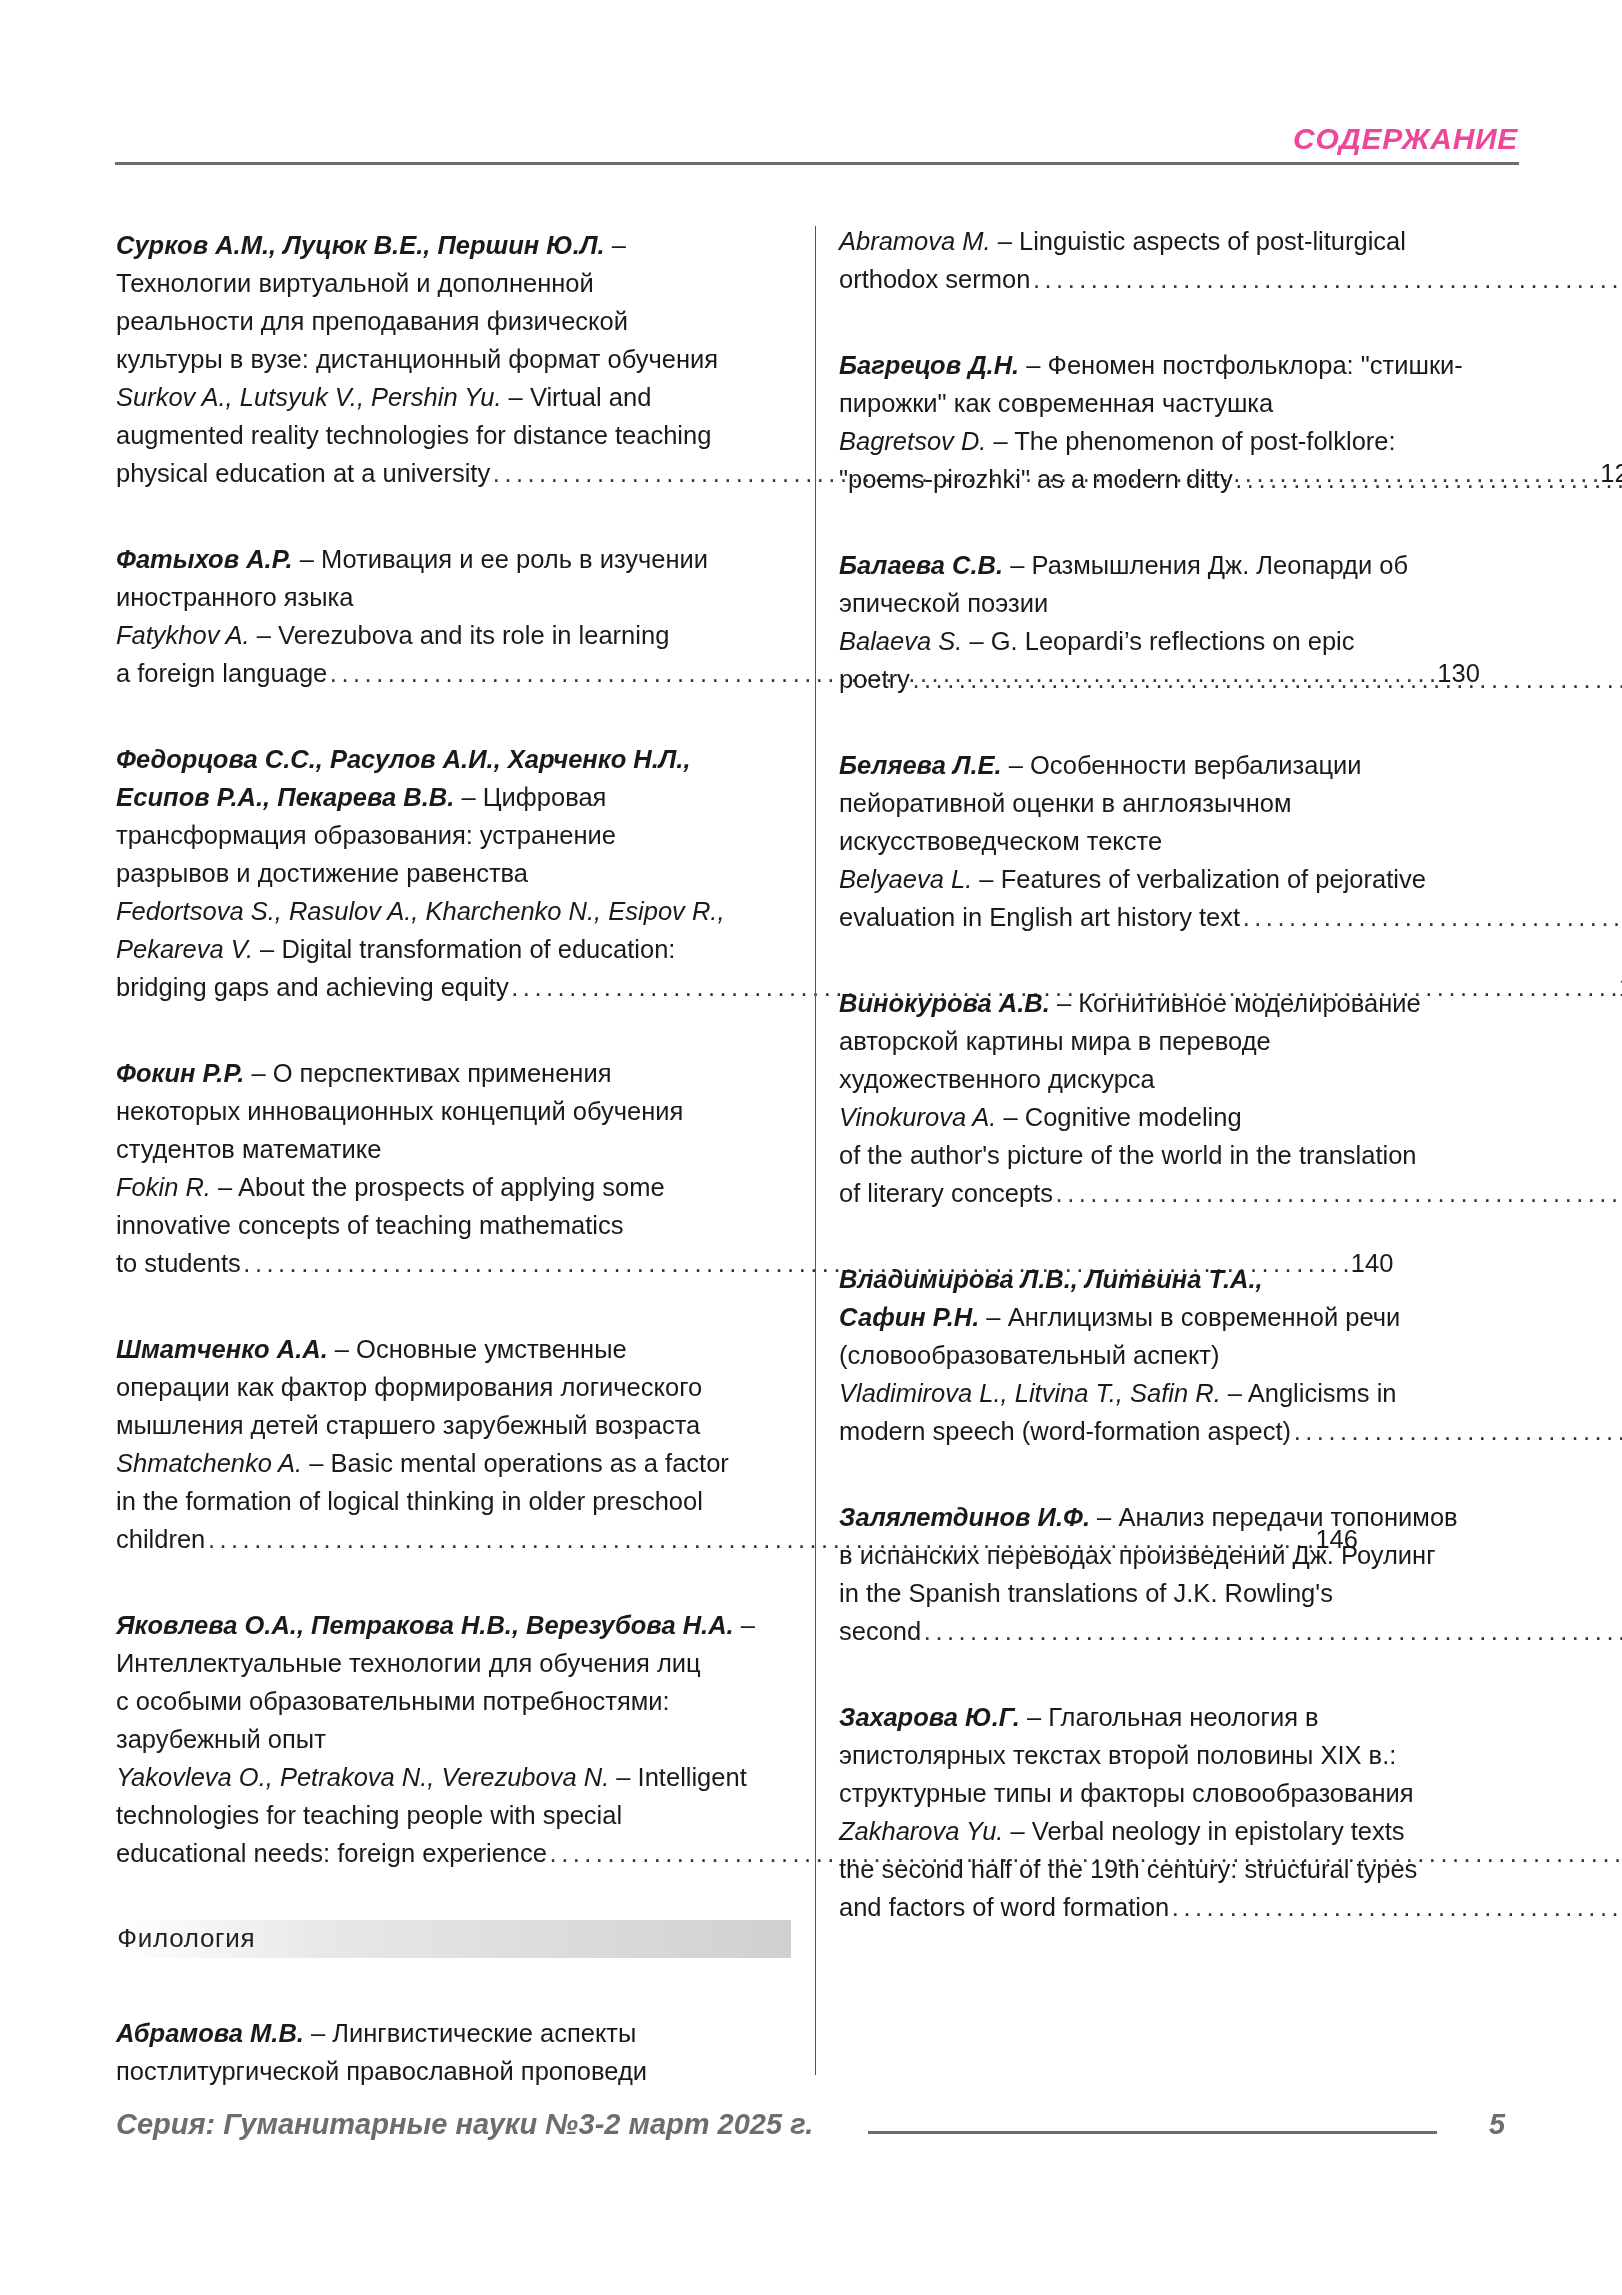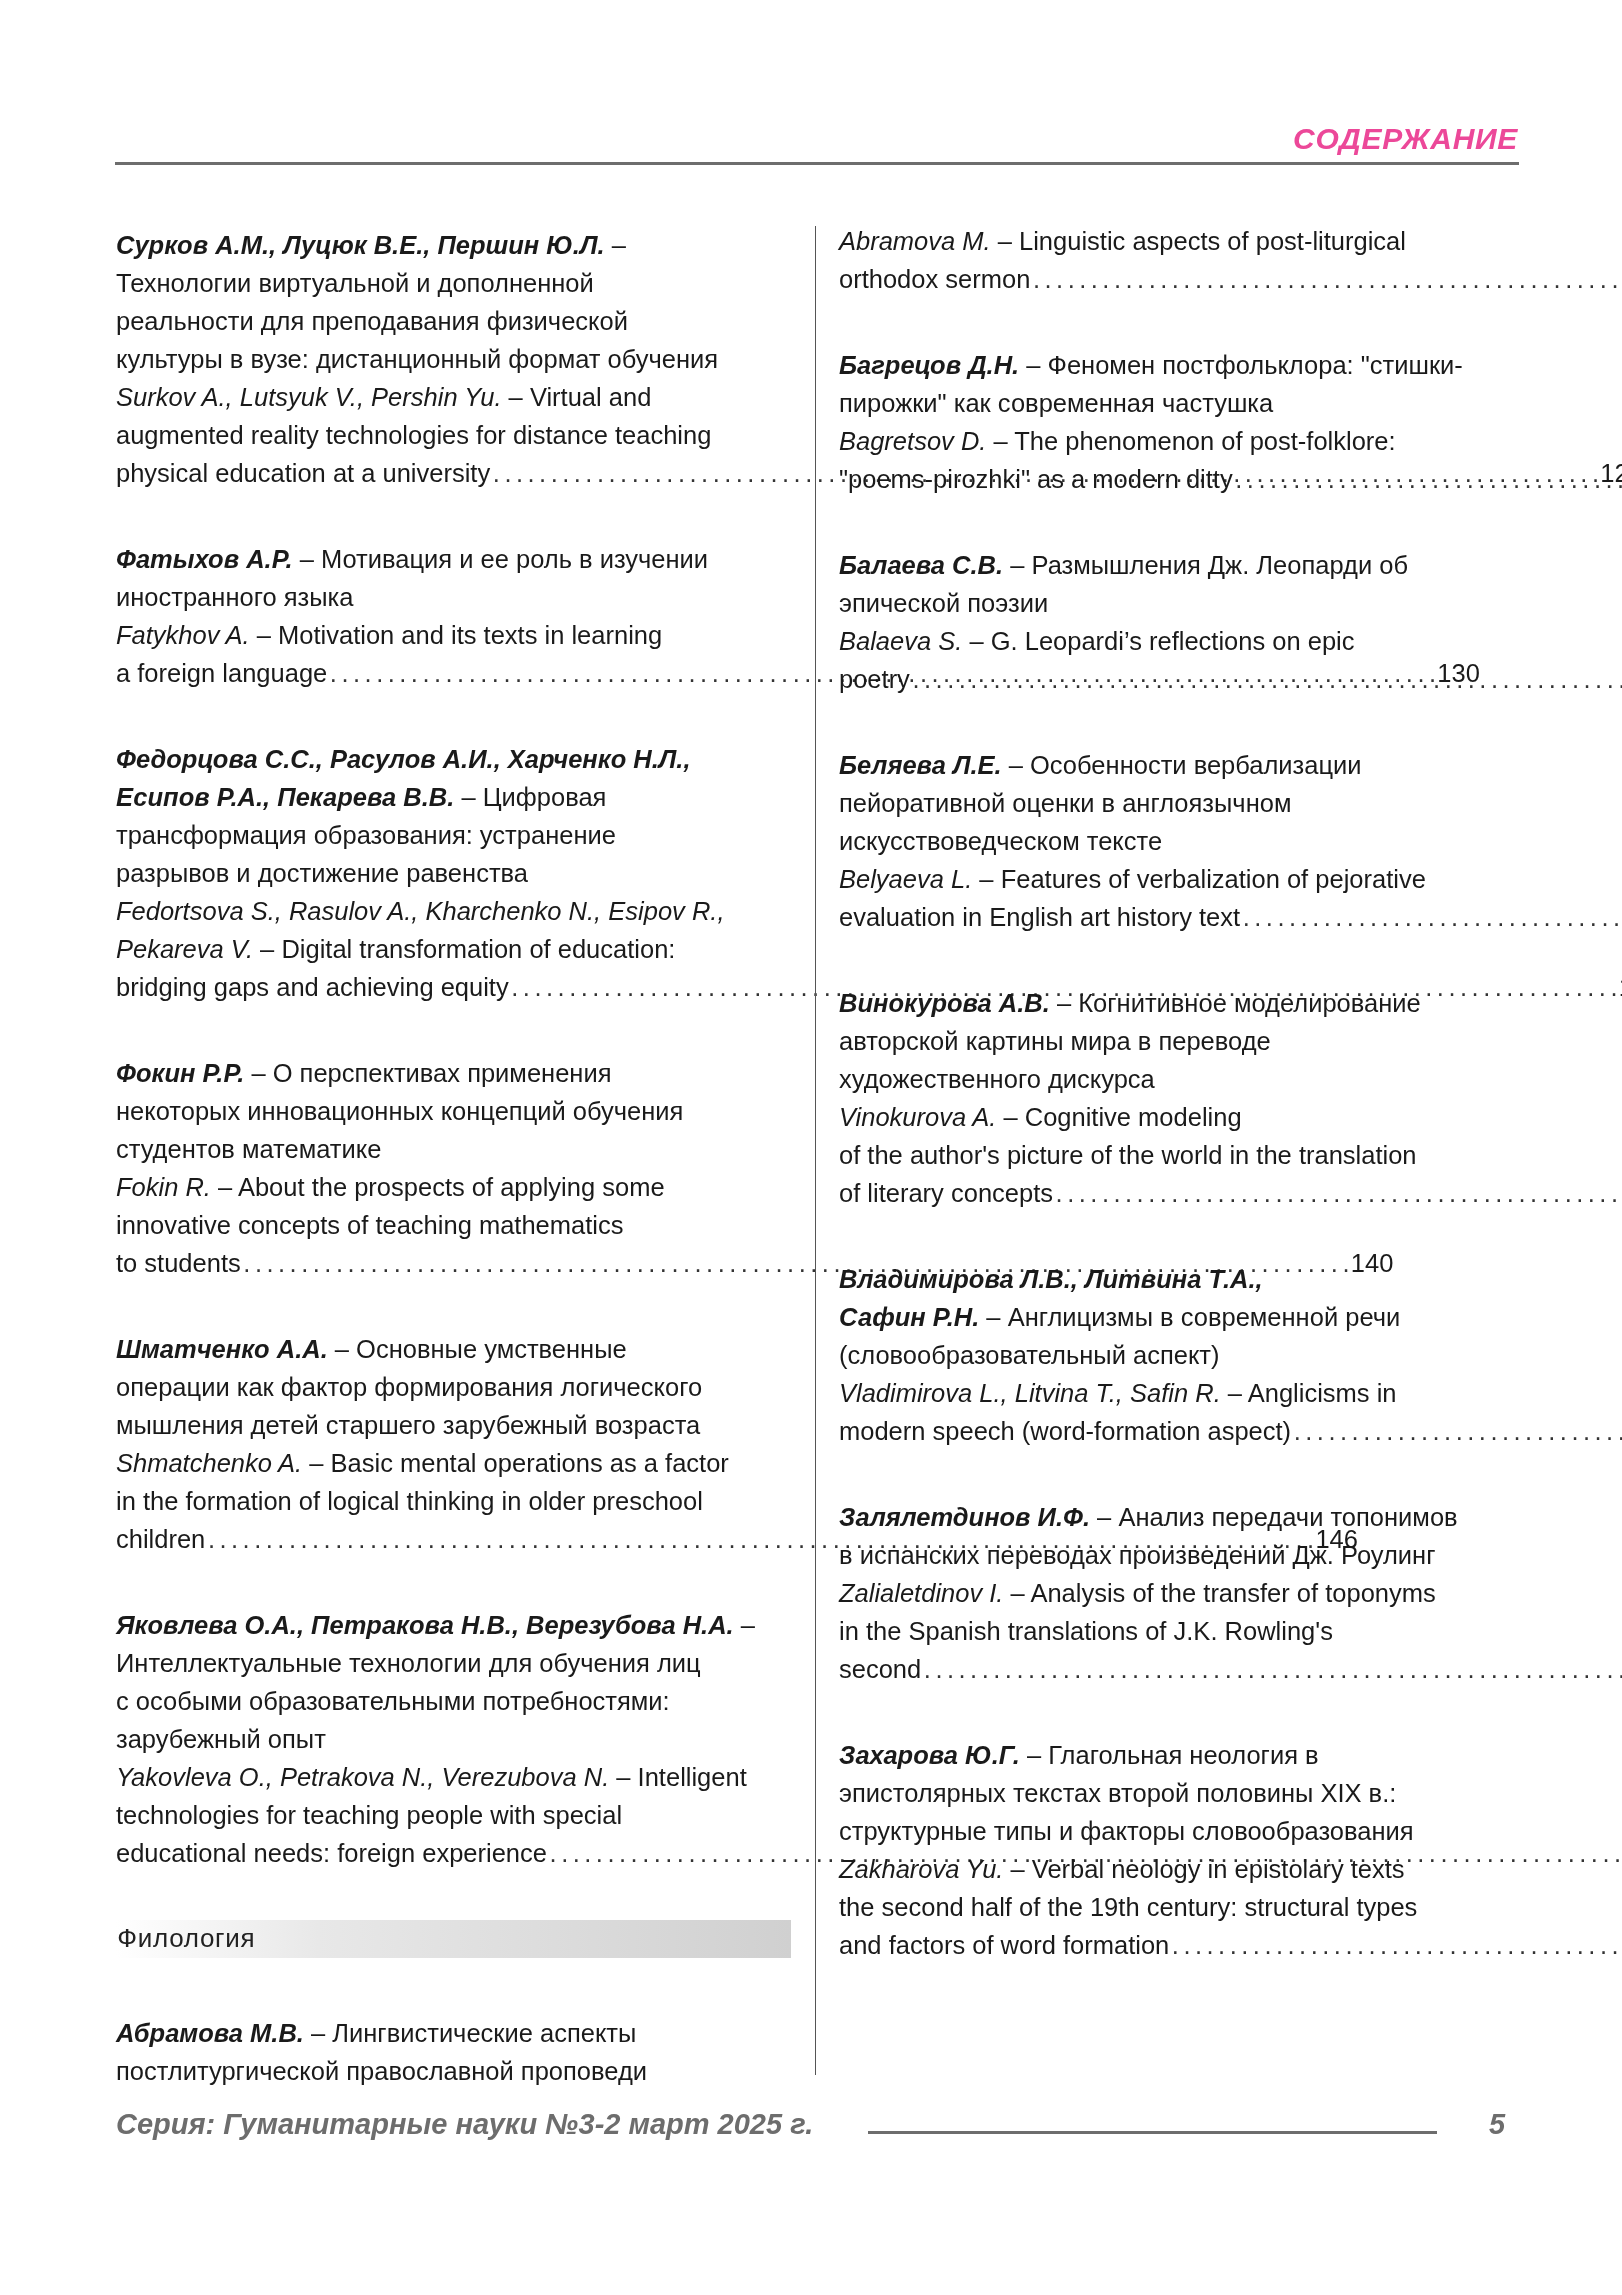--- a/index.html
+++ b/index.html
@@ -42,21 +42,21 @@
       <span class="line">Технологии виртуальной и дополненной</span>
       <span class="line">реальности для преподавания физической</span>
       <span class="line">культуры в вузе: дистанционный формат обучения</span>
       <span class="line"><span class="authors-en">Surkov A., Lutsyuk V., Pershin Yu.</span><span> – </span><span>Virtual and</span></span>
       <span class="line">augmented reality technologies for distance teaching</span>
       <span class="line toc-last"><span>physical education at a university</span><span class="leader"></span><span class="page">125</span></span>
     </div>
     <div class="entry">
       <span class="line"><span class="authors-ru">Фатыхов А.Р.</span><span> – </span><span>Мотивация и ее роль в изучении</span></span>
       <span class="line">иностранного языка</span>
-      <span class="line"><span class="authors-en">Fatykhov A.</span><span> – </span><span>Motivation and its texts in learning</span></span>
+      <span class="line"><span class="authors-en">Fatykhov A.</span><span> – </span><span>Verezubova and its role in learning</span></span>
       <span class="line toc-last"><span>a foreign language</span><span class="leader"></span><span class="page">130</span></span>
     </div>
     <div class="entry">
       <span class="line"><span class="authors-ru">Федорцова С.С., Расулов А.И., Харченко Н.Л.,</span></span>
       <span class="line"><span class="authors-ru">Есипов Р.А., Пекарева В.В.</span><span> – </span><span>Цифровая</span></span>
       <span class="line">трансформация образования: устранение</span>
       <span class="line">разрывов и достижение равенства</span>
       <span class="line"><span class="authors-en">Fedortsova S., Rasulov A., Kharchenko N., Esipov R.,</span></span>
       <span class="line"><span class="authors-en">Pekareva V.</span><span> – </span><span>Digital transformation of education:</span></span>
       <span class="line toc-last"><span>bridging gaps and achieving equity</span><span class="leader"></span><span class="page">135</span></span>
@@ -130,21 +130,20 @@
     <div class="entry">
       <span class="line"><span class="authors-ru">Владимирова Л.В., Литвина Т.А.,</span></span>
       <span class="line"><span class="authors-ru">Сафин Р.Н.</span><span> – </span><span>Англицизмы в современной речи</span></span>
       <span class="line">(словообразовательный аспект)</span>
       <span class="line"><span class="authors-en">Vladimirova L., Litvina T., Safin R.</span><span> – </span><span>Anglicisms in</span></span>
       <span class="line toc-last"><span>modern speech (word-formation aspect)</span><span class="leader"></span></span>
     </div>
     <div class="entry">
       <span class="line"><span class="authors-ru">Залялетдинов И.Ф.</span><span> – </span><span>Анализ передачи топонимов</span></span>
       <span class="line">в испанских переводах произведений Дж. Роулинг</span>
-      <span class="line"><span class="authors-en">Zalialetdinov I.</span><span> – </span><span>Analysis of the transfer of toponyms</span></span>
       <span class="line">in the Spanish translations of J.K. Rowling's</span>
       <span class="line toc-last"><span>second</span><span class="leader"></span></span>
     </div>
     <div class="entry">
       <span class="line"><span class="authors-ru">Захарова Ю.Г.</span><span> – </span><span>Глагольная неология в</span></span>
       <span class="line">эпистолярных текстах второй половины XIX в.:</span>
       <span class="line">структурные типы и факторы словообразования</span>
       <span class="line"><span class="authors-en">Zakharova Yu.</span><span> – </span><span>Verbal neology in epistolary texts</span></span>
       <span class="line">the second half of the 19th century: structural types</span>
       <span class="line toc-last"><span>and factors of word formation</span><span class="leader"></span></span>

